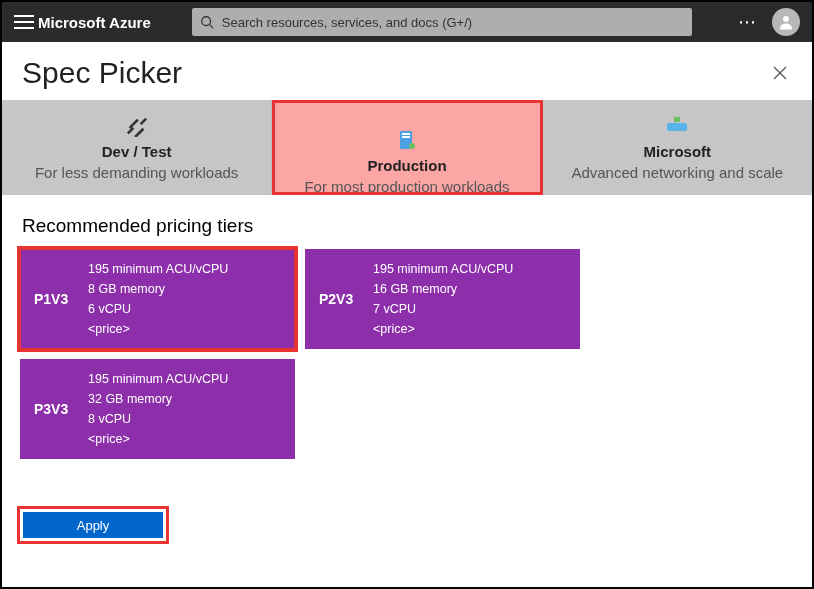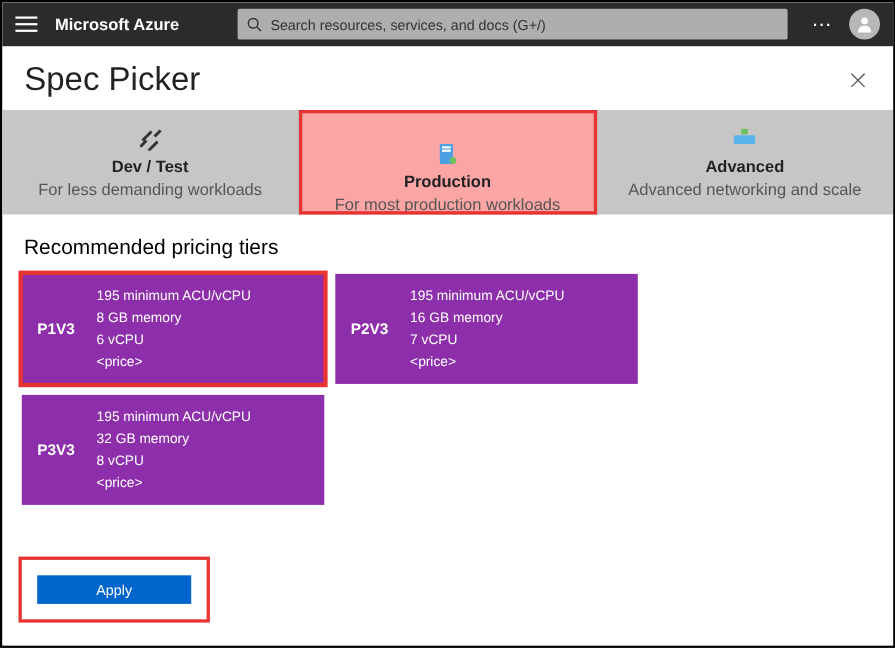--- a/index.html
+++ b/index.html
@@ -1,18 +1,18 @@
 <!DOCTYPE html>
 <html><head>
   <meta charset="utf-8">
   <style>
     * { margin: 0; padding: 0; box-sizing: border-box; font-family: "Segoe UI", Arial, sans-serif; }
     body { width: 814px; height: 589px; overflow: hidden; border: 2px solid #000; background: #fff; }
     
-    .topbar { background: #2b2b2b; height: 40px; display: flex; align-items: center; padding: 0 12px; gap: 16px; }
+    .topbar { background: #2b2b2b; height: 40px; display: flex; align-items: center; padding: 0 12px; gap: 4px; }
     .hamburger { width: 20px; height: 14px; display: flex; flex-direction: column; justify-content: space-between; cursor: pointer; }
     .hamburger span { display: block; height: 2px; background: #fff; }
     .brand { color: #fff; font-weight: 600; font-size: 15px; white-space: nowrap; }
     .search-wrap { flex: 1; max-width: 500px; margin-left: 8px; }
     .search-box { width: 100%; height: 28px; background: #aeaeae; border: none; border-radius: 2px; display: flex; align-items: center; padding: 0 8px; color: #222; margin-left: 29px; }
     .search-box svg { width: 14px; height: 14px; margin-right: 8px; }
     .search-ph { font-size: 13px; color: #333; }
     .top-actions { margin-left: auto; display: flex; align-items: center; gap: 14px; }
     .dots { color: #fff; font-size: 18px; letter-spacing: 2px; cursor: pointer; }
     .avatar { width: 28px; height: 28px; border-radius: 50%; background: #b8b8b8; display: flex; align-items: center; justify-content: center; cursor: pointer; }
@@ -38,21 +38,21 @@
     
     .section-title { font-size: 19px; font-weight: 400; padding: 20px 20px 12px 20px; }
     
     .tier-grid { display: flex; flex-wrap: wrap; gap: 10px; padding: 0 18px 20px 18px; }
     .tier-card { width: 275px; height: 100px; background: #8d2eaa; color: #fff; display: flex; align-items: center; cursor: pointer; }
     .tier-card.selected { outline: 4px solid #e83333; outline-offset: -1px; }
     .tier-name { width: 68px; padding-left: 14px; font-weight: 700; font-size: 14px; }
     .tier-specs { font-size: 12.5px; line-height: 1.6; }
     
     .apply-bar { padding: 0 18px 18px 18px; }
-    .apply-wrap { display: inline-block; outline: 3px solid #e83333; padding: 14px; }
+    .apply-wrap { display: inline-block; outline: 3px solid #e83333; padding: 3px; }
     .apply-btn { width: 140px; height: 26px; background: #0066cc; color: #fff; border: none; font-size: 13px; cursor: pointer; }
     
     .spacer { height: 30px; }
   </style>
 </head>
 <body>
 
 <div class="topbar">
   <div class="hamburger">
     <span></span>
@@ -114,21 +114,21 @@
       <div class="tab-title">Production</div>
       <div class="tab-desc">For most production workloads</div>
     </div>
     <div class="tab">
       <div class="tab-icon">
         <svg width="20" height="18" viewBox="0 0 20 18">
             <rect x="0" y="6" width="20" height="8" fill="#58b4e8" rx="2"></rect>
             <rect x="7" y="0" width="6" height="5" fill="#6ac060"></rect>
           </svg>
       </div>
-      <div class="tab-title">Advanced</div>
+      <div class="tab-title">Microsoft</div>
       <div class="tab-desc">Advanced networking and scale</div>
     </div>
   </div>
 
   <div class="section-title">Recommended pricing tiers</div>
 
   <div class="tier-grid">
     <div class="tier-card selected">
       <div class="tier-name">P1V3</div>
       <div class="tier-specs">

